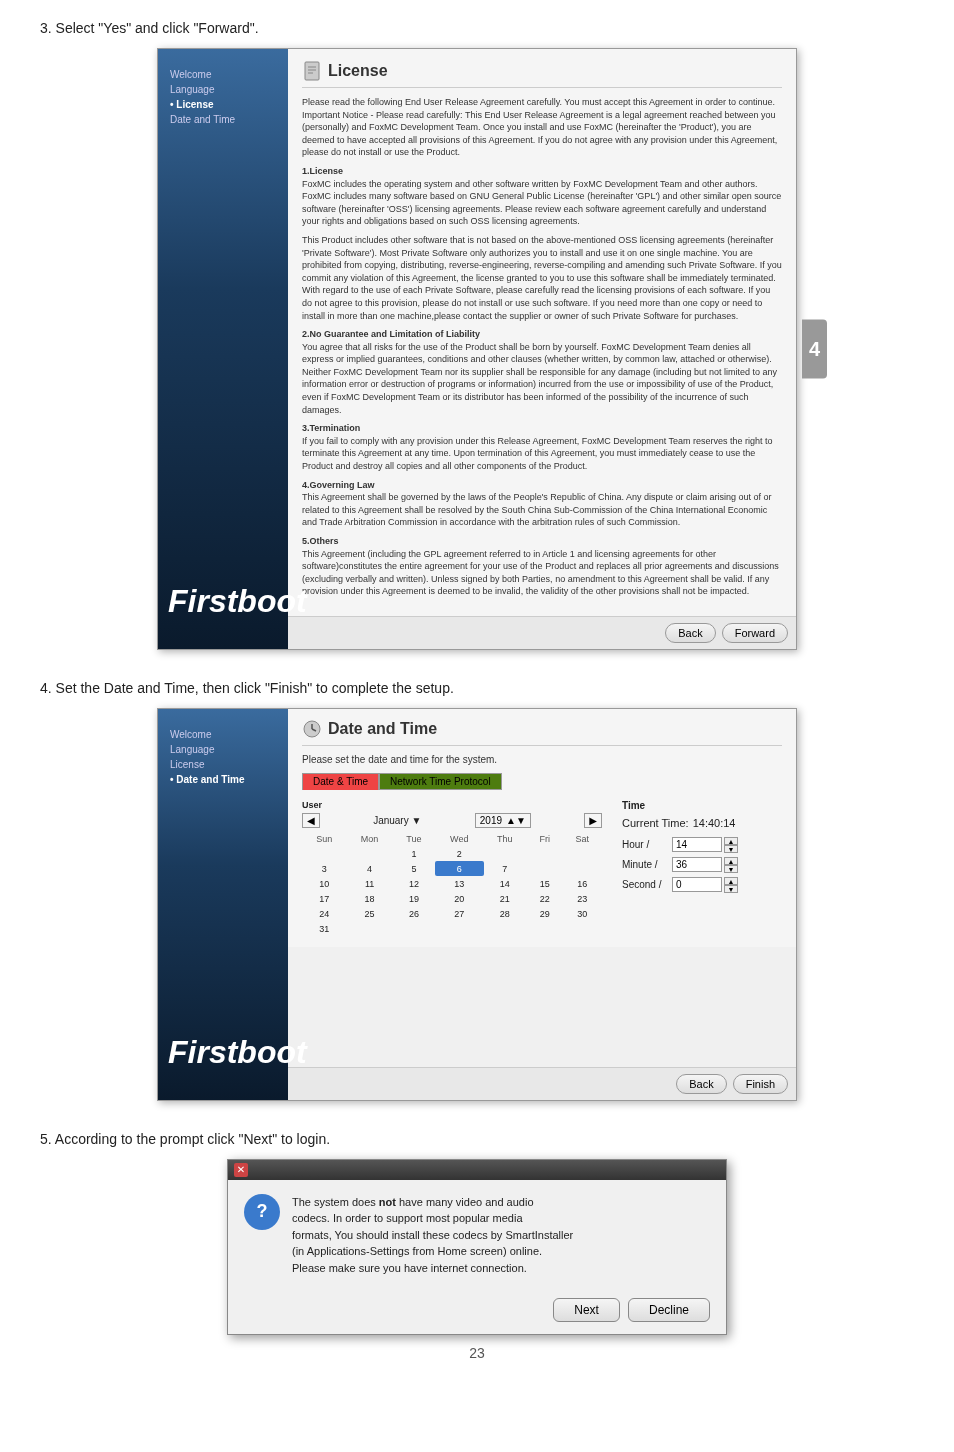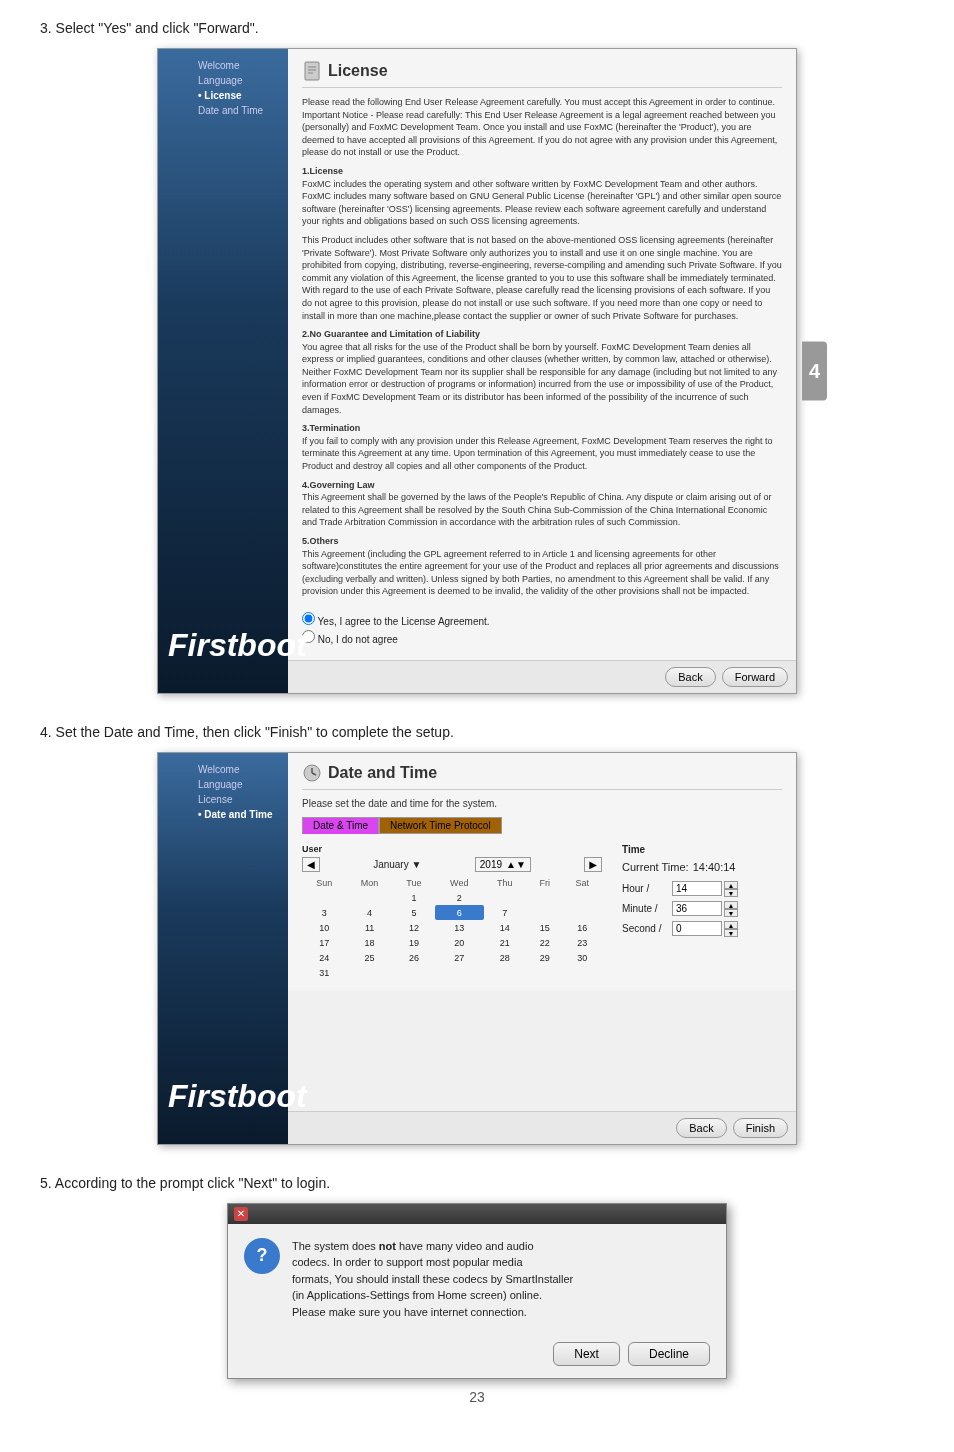--- a/index.html
+++ b/index.html
@@ -49,25 +49,24 @@
       padding: 10px;
       line-height: 1.1;
       font-style: italic;
       position: absolute;
       bottom: 20px;
       width: 100%;
     }
 
     .installer-sidebar-nav {
       position: absolute;
-      top: 1px;
+      top: 10px;
       left: 0;
       width: 100%;
       padding: 8px;
-      margin-left: 28px;
     }
 
     .nav-item {
       font-size: 10px;
       color: #cce;
       padding: 2px 4px;
       cursor: pointer;
     }
 
     .nav-item.active {
@@ -165,26 +164,26 @@
     .datetime-tabs {
       display: flex;
       gap: 0;
       margin-bottom: 10px;
     }
 
     .dt-tab {
       font-size: 10px;
       padding: 2px 10px;
       border: 1px solid #999;
-      background: #a16207;
+      background: #4d7c0f;
       cursor: pointer;
     }
 
     .dt-tab.active {
-      background: #d946ef;
+      background: #ef4444;
       border-bottom: none;
     }
 
     .datetime-body {
       display: flex;
       gap: 20px;
     }
 
     .calendar-section {
       flex: 1;
@@ -448,30 +447,20 @@
           FoxMC includes the operating system and other software written by FoxMC Development Team and other authors. FoxMC includes many software based on GNU General Public License (hereinafter 'GPL') and other similar open source software (hereinafter 'OSS') licensing agreements. Please review each software agreement carefully and understand your rights and obligations based on such OSS licensing agreements.</p>
           <p>This Product includes other software that is not based on the above-mentioned OSS licensing agreements (hereinafter 'Private Software'). Most Private Software only authorizes you to install and use it on one single machine. You are prohibited from copying, distributing, reverse-engineering, reverse-compiling and amending such Private Software. If you commit any violation of this Agreement, the license granted to you to use this software shall be immediately terminated. With regard to the use of each Private Software, please carefully read the licensing provisions of each software. If you do not agree to this provision, please do not install or use such software. If you need more than one copy or need to install in more than one machine,please contact the supplier or owner of such Private Software for purchases.</p>
           <p><span class="section-title">2.No Guarantee and Limitation of Liability</span><br>
           You agree that all risks for the use of the Product shall be born by yourself. FoxMC Development Team denies all express or implied guarantees, conditions and other clauses (whether written, by common law, attached or otherwise). Neither FoxMC Development Team nor its supplier shall be responsible for any damage (including but not limited to any information error or destruction of programs or information) incurred from the use or impossibility of use of the Product, even if FoxMC Development Team or its distributor has been informed of the possibility of the incurrence of such damages.</p>
           <p><span class="section-title">3.Termination</span><br>
           If you fail to comply with any provision under this Release Agreement, FoxMC Development Team reserves the right to terminate this Agreement at any time. Upon termination of this Agreement, you must immediately cease to use the Product and destroy all copies and all other components of the Product.</p>
           <p><span class="section-title">4.Governing Law</span><br>
           This Agreement shall be governed by the laws of the People's Republic of China. Any dispute or claim arising out of or related to this Agreement shall be resolved by the South China Sub-Commission of the China International Economic and Trade Arbitration Commission in accordance with the arbitration rules of such Commission.</p>
           <p><span class="section-title">5.Others</span><br>
           This Agreement (including the GPL agreement referred to in Article 1 and licensing agreements for other software)constitutes the entire agreement for your use of the Product and replaces all prior agreements and discussions (excluding verbally and written). Unless signed by both Parties, no amendment to this Agreement shall be valid. If any provision under this Agreement is deemed to be invalid, the validity of the other provisions shall not be impacted.</p>
-        </div>
-        <div class="license-radio-group">
-          <label>
-            <input type="radio" name="license" checked="" style="">
-            <span>Yes, I agree to the License Agreement.</span>
-          </label>
-          <label>
-            <input type="radio" name="license" style="">
-            <span>No, I do not agree</span>
-          </label>
         </div>
       </div>
       <div class="installer-footer">
         <button class="btn-installer">Back</button>
         <button class="btn-installer">Forward</button>
       </div>
     </div>
   </div>
 
   <div style="position:absolute; right:-30px; top:50%; transform:translateY(-50%); background:#999; color:#fff; font-size:20px; font-weight:bold; padding:18px 7px; border-radius:0 4px 4px 0;">4</div>

